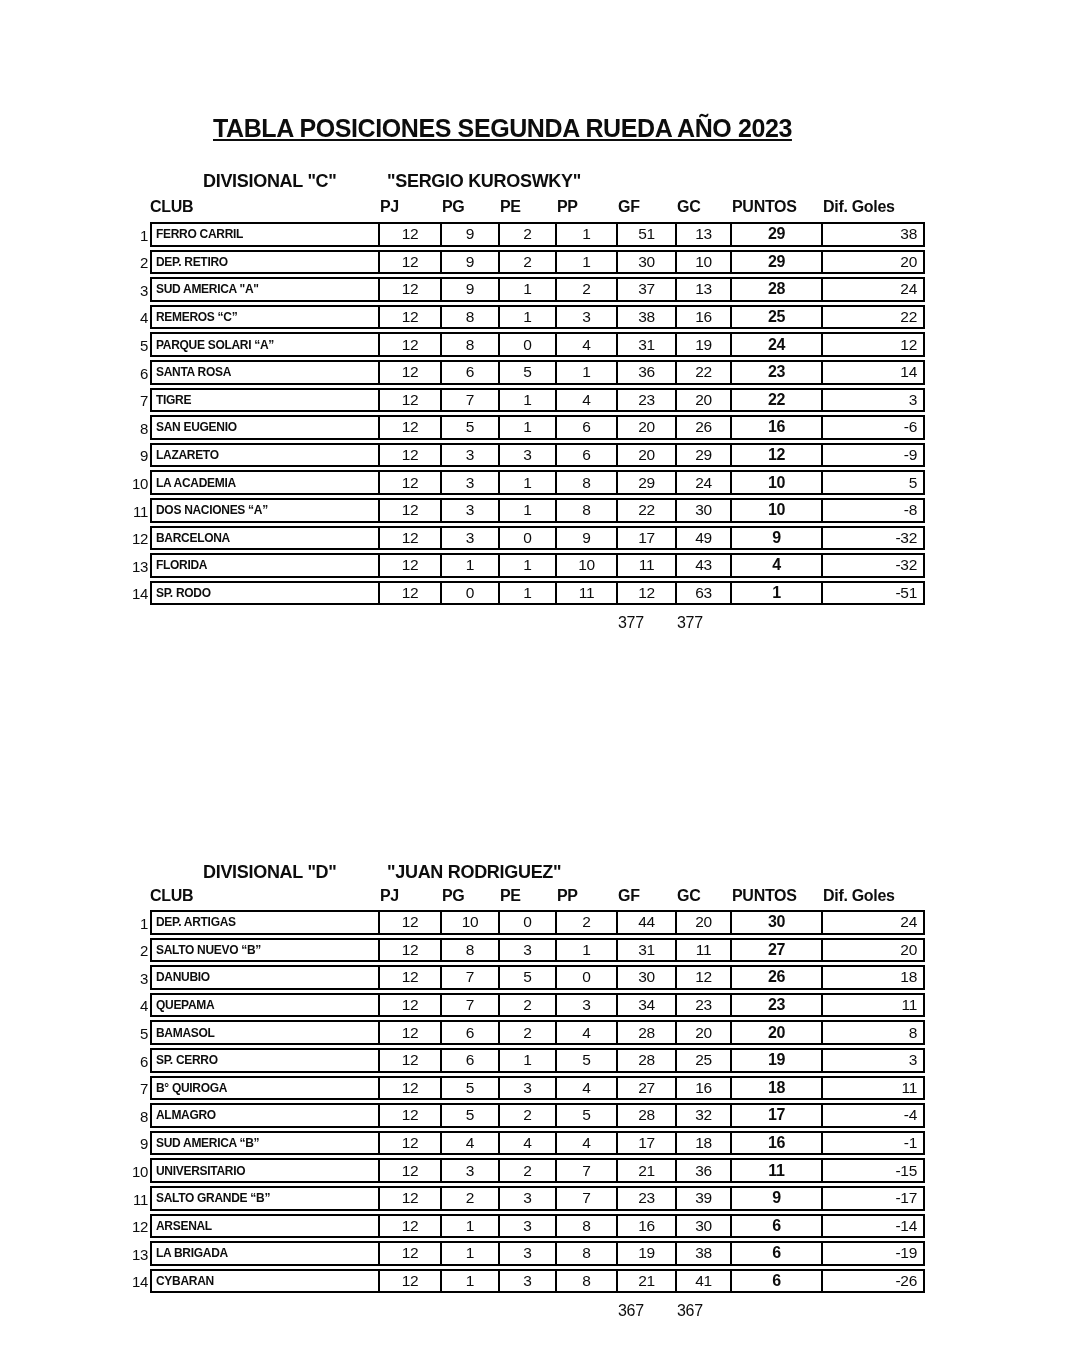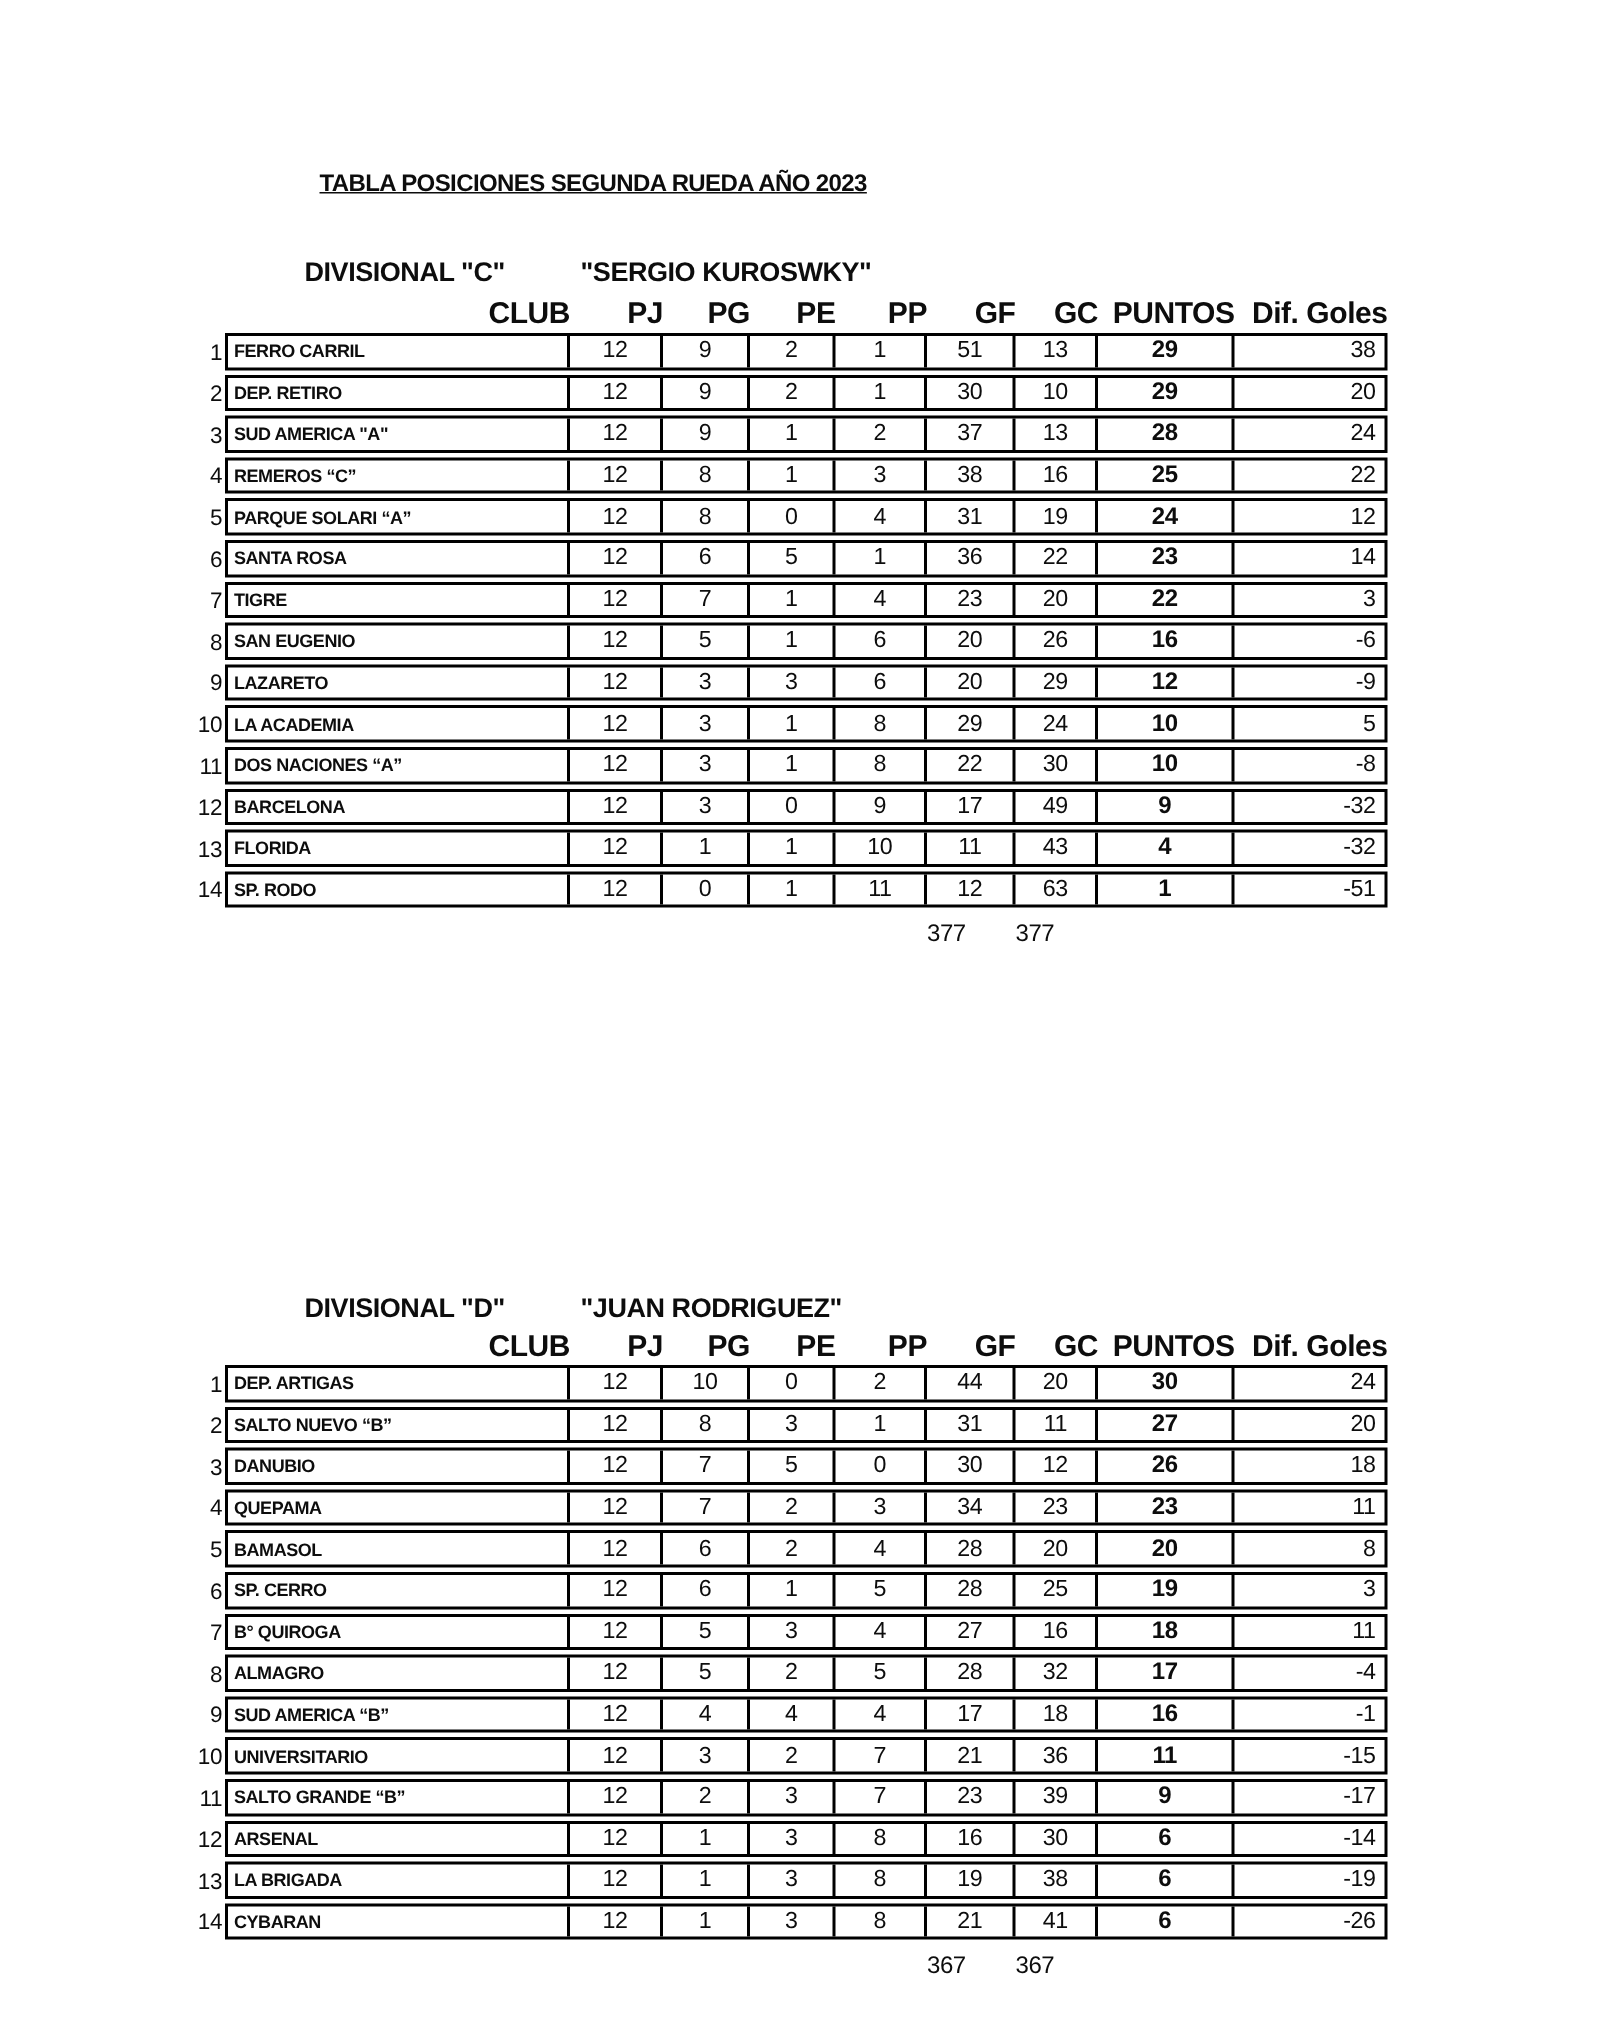--- a/index.html
+++ b/index.html
@@ -7,21 +7,21 @@
   body {
     font-family: "Liberation Sans", sans-serif;
     color: #0d0d0d;
     position: relative;
     overflow: hidden;
   }
   .page { position: absolute; inset: 0; background: #fff; }
 
   .title {
     position: absolute; left: 213px; top: 114px;
-    font-size: 16px; font-weight: bold; letter-spacing: -0.4px;
+    font-size: 25px; font-weight: bold; letter-spacing: -0.4px;
     text-decoration: underline;
     white-space: nowrap;
   }
 
   .division {
     position: absolute; left: 203px;
     font-size: 18px; font-weight: bold; letter-spacing: -0.3px;
     white-space: nowrap;
   }
   .delegate {
@@ -29,22 +29,22 @@
     font-size: 18px; font-weight: bold; letter-spacing: -0.3px;
     white-space: nowrap;
   }
 
   .grid {
     position: absolute; left: 150px; width: 775px;
     display: grid;
     grid-template-columns: 230px 62px 58px 57px 61px 59px 55px 91px 102px;
   }
   .hcell {
-    font-size: 20px; font-weight: bold; letter-spacing: -0.3px;
-    text-align: right; white-space: nowrap;
+    font-size: 16px; font-weight: bold; letter-spacing: -0.3px;
+    text-align: left; white-space: nowrap;
   }
 
   .rows {
     position: absolute; left: 150px; width: 775px;
     display: flex; flex-direction: column; gap: 3px;
   }
   .row {
     position: relative;
     display: grid;
     grid-template-columns: 228px 62px 58px 57px 61px 59px 55px 91px 1fr;

